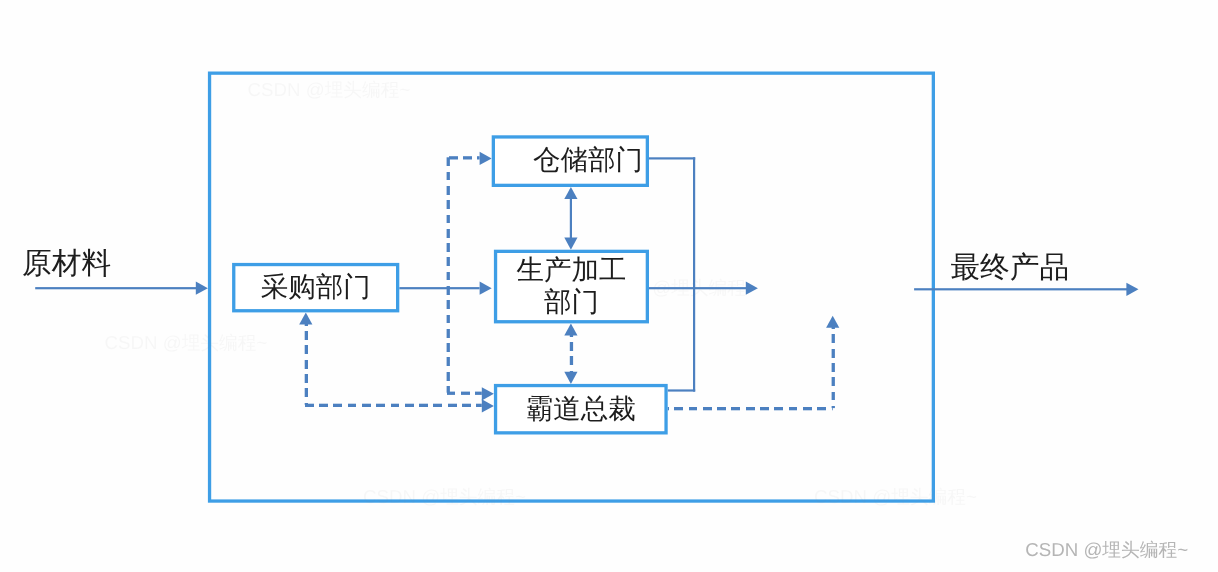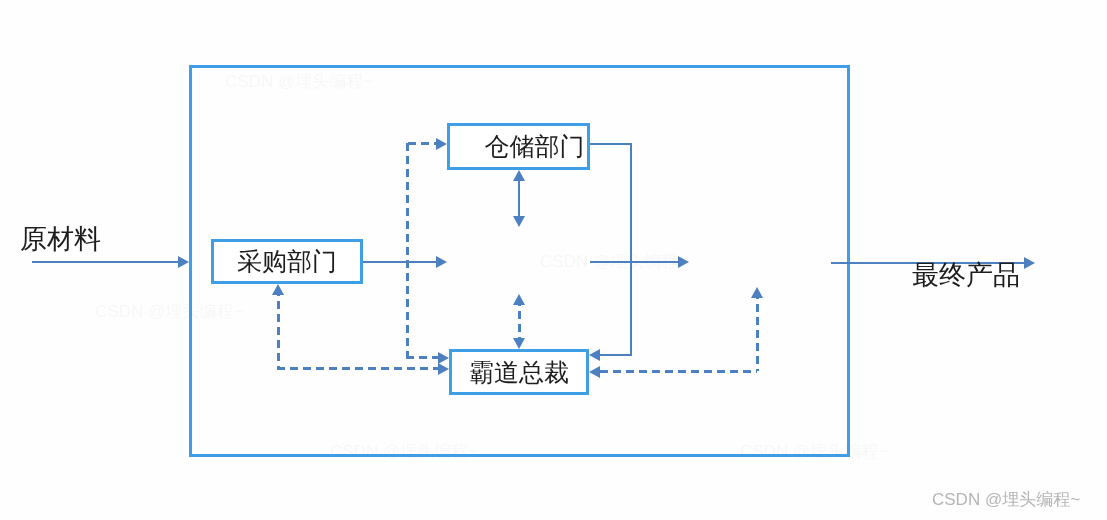--- a/index.html
+++ b/index.html
@@ -18,28 +18,28 @@
   }
 
   .node {
     position:absolute; background:#ffffff; border:3px solid var(--box-border);
     display:flex; flex-direction:column; align-items:center; justify-content:center;
     font-size:25px; color:var(--ink); text-align:center; line-height:29px; z-index:3;
   }
   .node-purchasing { left:211px; top:239px; width:152px; height:45px; }
   .node-warehouse  { left:447px; top:123px; width:143px; height:47px;padding-left:32px; }
   .node-production { left:449px; top:227px; width:141px; height:67px; }
-  .node-ceo        { left:449px; top:349px; width:140px; height:46px;text-align:center; }
+  .node-ceo        { left:449px; top:349px; width:158px; height:46px;text-align:center; }
   .node-sales      { left:689px; top:239px; width:142px; height:47px; }
 
   .ext-label {
     position:absolute; font-size:27px; color:var(--ink); white-space:nowrap; z-index:3;
   }
   .label-raw   { left:20px;  top:221px; }
-  .label-final { left:912px; top:225px;margin-top:32px; }
+  .label-final { left:864px; top:225px; }
 
   .hline { position:absolute; height:2px; background:var(--line); z-index:2; }
   .vline { position:absolute; width:2px;  background:var(--line); z-index:2; }
   .hdash { position:absolute; height:3px; z-index:2;
     background:repeating-linear-gradient(90deg, var(--line) 0 8px, transparent 8px 13px); }
   .vdash { position:absolute; width:3px; z-index:2;
     background:repeating-linear-gradient(180deg, var(--line) 0 8px, transparent 8px 13px); }
 
   .arr { position:absolute; width:0; height:0; z-index:2; }
   .arr-right { border-top:6px solid transparent; border-bottom:6px solid transparent; border-left:11px solid var(--line); }
@@ -70,20 +70,24 @@
   <div class="outer-frame"></div>
 
   <div class="ext-label label-raw">原材料</div>
   <div class="ext-label label-final">最终产品</div>
 
   <div class="node node-purchasing">
     <span>采购部门</span>
   </div>
   <div class="node node-warehouse">
     <span>仓储部门</span>
+  </div>
+  <div class="node node-production">
+    <span>生产加工</span>
+    <span>部门</span>
   </div>
   <div class="node node-ceo">
     <span>霸道总裁</span>
   </div>
 
   <div class="hline" style="left:32px; top:261px; width:148px;"></div>
   <div class="arr arr-right" style="left:178px; top:256px;"></div>
 
   <div class="hline" style="left:343px; top:261px; width:93px;"></div>
   <div class="arr arr-right" style="left:436px; top:256px;"></div>

